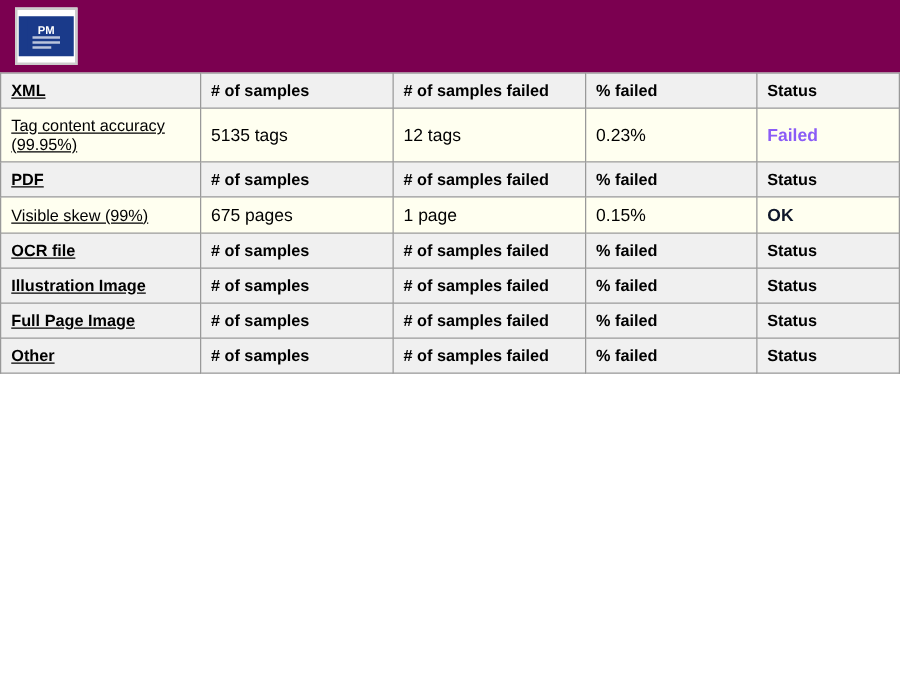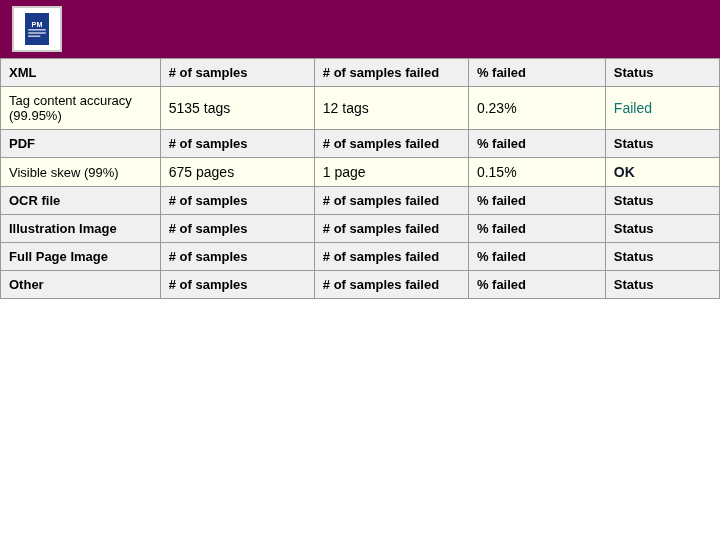--- a/index.html
+++ b/index.html
@@ -27,21 +27,21 @@
       background: white;
       border: 2px solid #ccc;
       display: flex;
       align-items: center;
       justify-content: center;
       margin-right: 16px;
       flex-shrink: 0;
     }
 
     .logo-inner {
-      width: 24px;
+      width: 44px;
       height: 32px;
       background: #1a3a8a;
       display: flex;
       align-items: center;
       justify-content: center;
       font-size: 10px;
       color: white;
       font-weight: bold;
     }
 
@@ -73,36 +73,37 @@
       background: #f0f0f0;
       font-weight: bold;
       font-size: 13px;
     }
 
     .data-row td {
       background: #fffff0;
     }
 
     .status-failed {
-      color: #0f766e;
-      font-weight: normal;
+      color: #8b5cf6;
+      font-weight: bold;
     }
 
     .status-ok {
       color: #0f172a;
       font-weight: bold;
     }
 
     .status-reject {
       color: #cc0000;
       font-weight: bold;
     }
 
     .row-name {
       font-size: 13px;
+      text-decoration: underline;
     }
   </style>
 </head>
 <body>
 
 <div class="header">
   <div class="logo">
     <div class="logo-inner">
       <svg width="30" height="28" viewBox="0 0 30 28">
         <rect x="0" y="0" width="30" height="28" fill="#1a3a8a"></rect>

